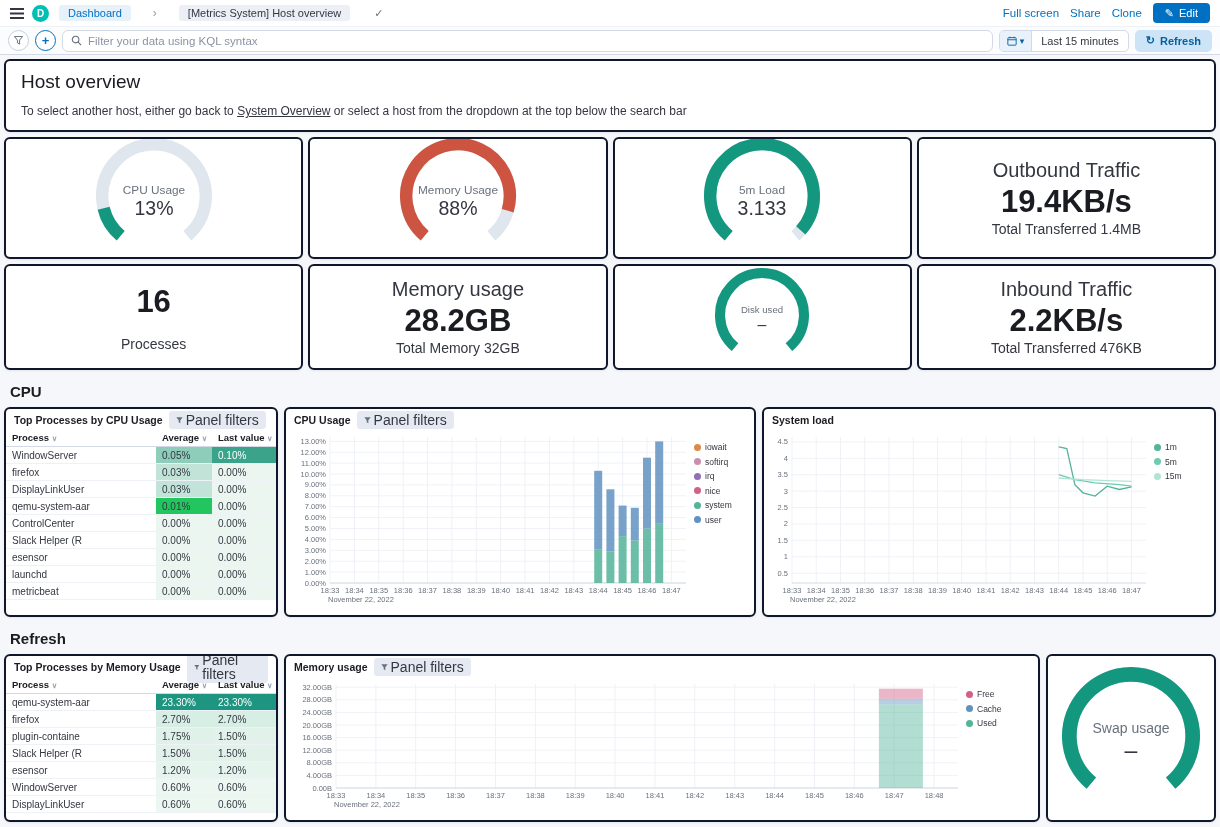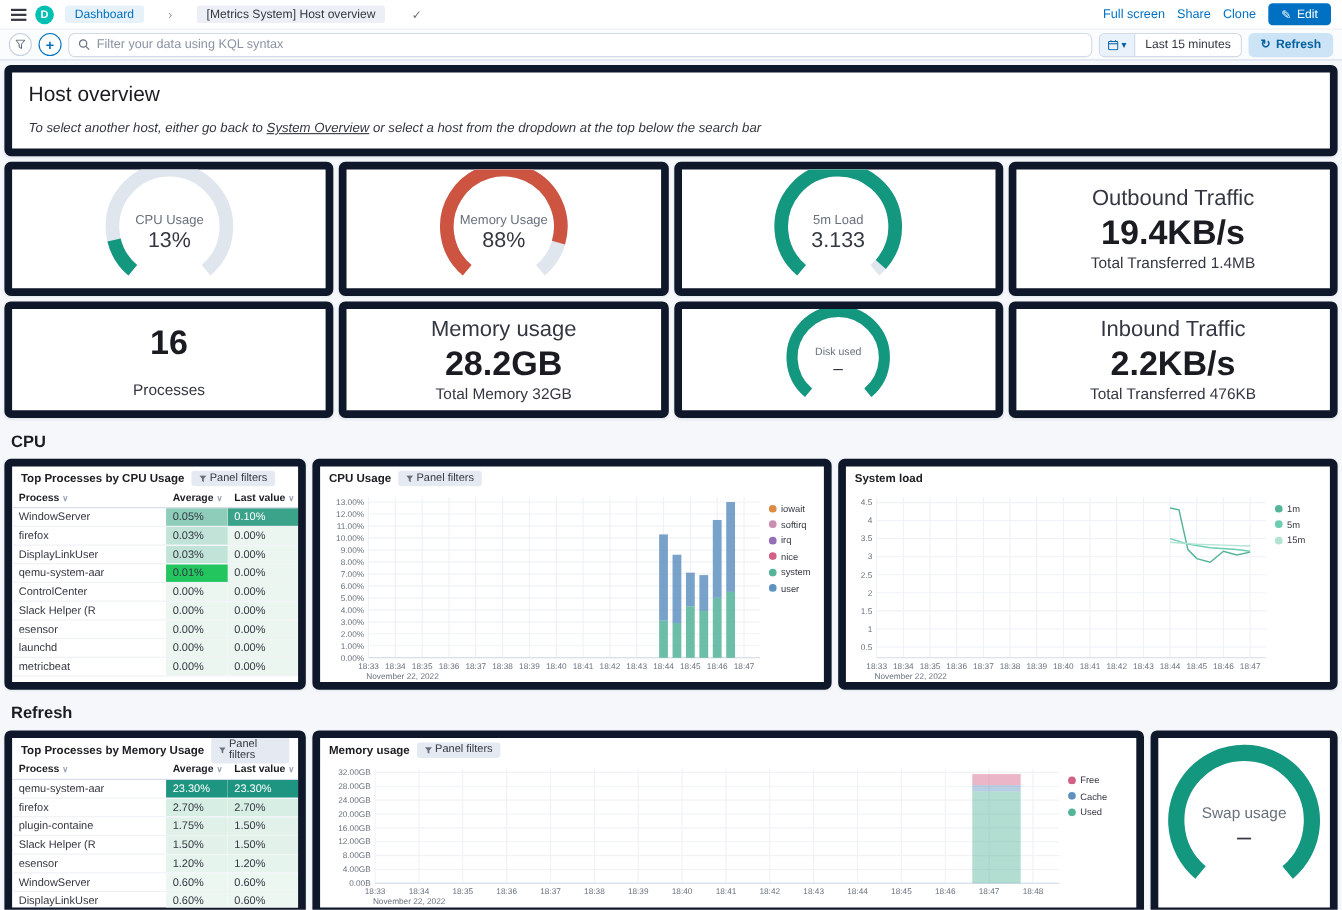--- a/index.html
+++ b/index.html
@@ -38,45 +38,45 @@
   .search input::placeholder { color:#8b93a3; }
   .time-group { display:flex; align-items:stretch; border:1px solid #d3dae6; border-radius:5px; overflow:hidden; height:22px; background:#fff; }
   .cal-seg { display:flex; align-items:center; gap:3px; padding:0 7px; background:#e9f1fb; border-right:1px solid #d3dae6; color:#0061a6; }
   .chev { font-size:9px; color:#0061a6; }
   .time-label { display:flex; align-items:center; padding:0 9px; font-size:11px; color:#343741; }
   .refresh-btn { height:22px; display:flex; align-items:center; gap:5px; background:#cde4f7; color:#04619f;
                  border:none; border-radius:5px; padding:0 11px; font-size:11px; font-weight:600; }
 
   
   .content { padding:4px; }
-  .panel { background:#fff; border:7px solid #0f172a; border-radius:6px; box-shadow:0 1px 2px rgba(152,162,179,.18); overflow:hidden; }
+  .panel { background:#fff; border:2px solid #0f172a; border-radius:6px; box-shadow:0 1px 2px rgba(152,162,179,.18); overflow:hidden; }
   .intro { padding:10px 15px 12px; margin-bottom:5px; }
   .intro-title { font-size:19px; color:#1a1c21; font-weight:500; }
-  .intro-text { font-size:12px; margin-top:11px; color:#343741;font-style:italic; }
+  .intro-text { font-size:12px; margin-top:11px; color:#343741; }
   .intro-link { color:#343741; text-decoration:underline; }
 
   .row4 { display:grid; grid-template-columns:repeat(4,1fr); gap:5px; margin-bottom:5px; }
   .r1 > .panel { height:122px; }
   .r2 > .panel { height:106px; }
   .center { display:flex; flex-direction:column; align-items:center; justify-content:center; }
   .m-title { font-size:20px; color:#343741; }
   .m-value { font-size:31px; font-weight:700; color:#1a1c21; line-height:1.2; margin:1px 0; }
   .m-sub { font-size:14px; color:#343741; }
   .gap-top { margin-top:15px; }
 
   .sec-title { font-size:15px; font-weight:700; color:#1a1c21; margin:13px 2px 7px 6px; }
   .cpu-row { display:grid; grid-template-columns:274px 472px 1fr; gap:6px; margin-bottom:5px; }
   .cpu-row > .panel { height:210px; }
   .mem-row { display:grid; grid-template-columns:274px 1fr 170px; gap:6px; }
   .mem-row > .panel { height:168px; }
 
   .ptitle-row { display:flex; align-items:center; gap:6px; padding:5px 8px 3px; height:20px; }
   .ptitle { font-size:10.5px; font-weight:700; color:#1a1c21; white-space:nowrap; }
   .pf-badge { display:inline-flex; align-items:center; gap:3px; background:#e5eaf2; color:#343741;
-              font-size:10px; padding:2px 7px; border-radius:3px; line-height:1; }
+              font-size:14px; padding:2px 7px; border-radius:3px; line-height:1; }
 
   .ptable { width:100%; border-collapse:collapse; table-layout:fixed; }
   .ptable th { font-size:9.5px; font-weight:700; color:#1a1c21; text-align:left; padding:3px 6px;
                border-bottom:1px solid #d3dae6; white-space:nowrap; overflow:hidden; }
   .ptable th:nth-child(2) { width:56px; }
   .ptable th:nth-child(3) { width:64px; }
   .ptable td { font-size:10px; color:#343741; padding:2.5px 6px; border-bottom:1px solid #eef1f6;
                white-space:nowrap; overflow:hidden; }
   .sort { color:#98a2b3; font-size:7.5px; }
 

